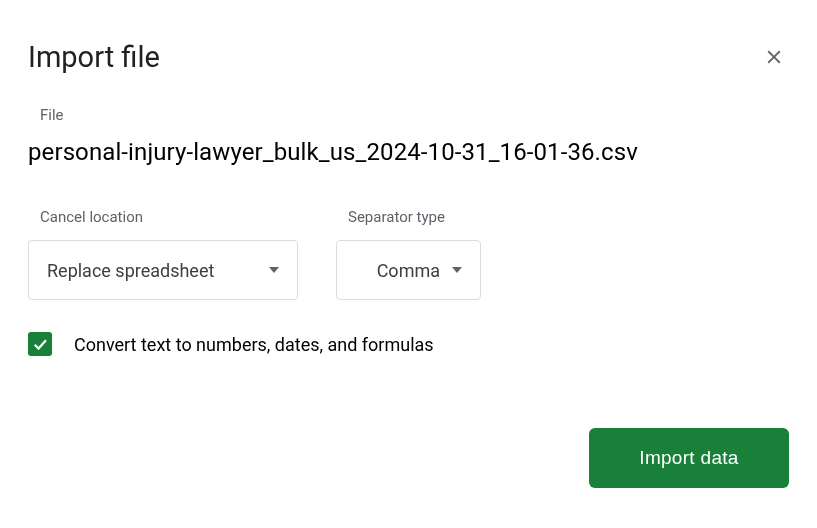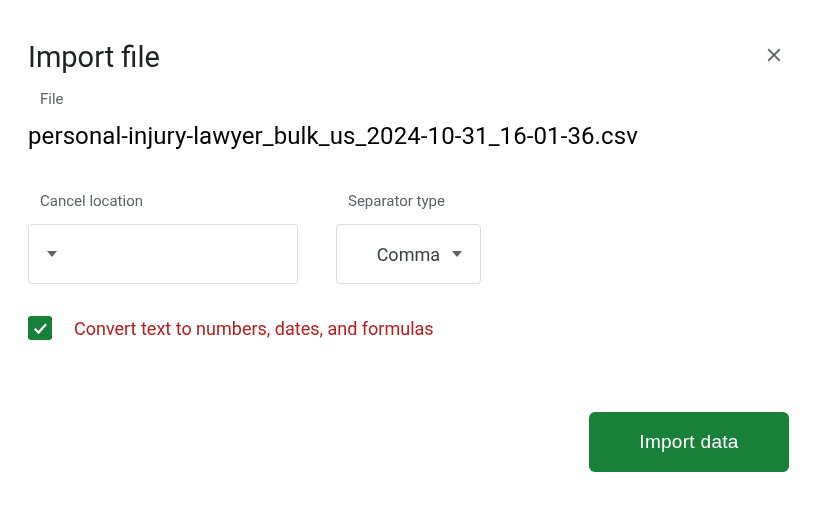--- a/index.html
+++ b/index.html
@@ -14,22 +14,22 @@
       height: 528px;
       position: relative;
       color: #3c4043;
     }
     .dialog {
       padding: 40px 28px 28px 28px;
     }
     .header {
       display: flex;
       justify-content: space-between;
-      align-items: flex-start;
-      margin-bottom: 16px;
+      align-items: center;
+      margin-bottom: 32px;
     }
     .title {
       font-size: 29px;
       font-weight: 400;
       color: #202124;
       letter-spacing: 0;
     }
     .close-btn {
       background: none;
       border: none;
@@ -115,21 +115,21 @@
     }
     .checkbox svg {
       width: 18px;
       height: 18px;
       stroke: #fff;
       stroke-width: 3;
       fill: none;
     }
     .checkbox-label {
       font-size: 18px;
-      color: #b91c1c;
+      color: #000000;
       cursor: pointer;
     }
     .actions {
       display: flex;
       justify-content: flex-end;
       gap: 22px;
     }
     .btn {
       height: 60px;
       border-radius: 6px;
@@ -168,20 +168,21 @@
     </button>
   </div>
 
   <div class="field-label">File</div>
   <div class="filename">personal-injury-lawyer_bulk_us_2024-10-31_16-01-36.csv</div>
 
   <div class="row">
     <div class="field-group">
       <div class="field-label">Cancel location</div>
       <div class="dropdown dropdown-import">
+        <span>Replace spreadsheet</span>
         <span class="caret"></span>
       </div>
     </div>
 
     <div class="field-group">
       <div class="field-label">Separator type</div>
       <div class="dropdown dropdown-sep">
         <span>Comma</span>
         <span class="caret"></span>
       </div>

